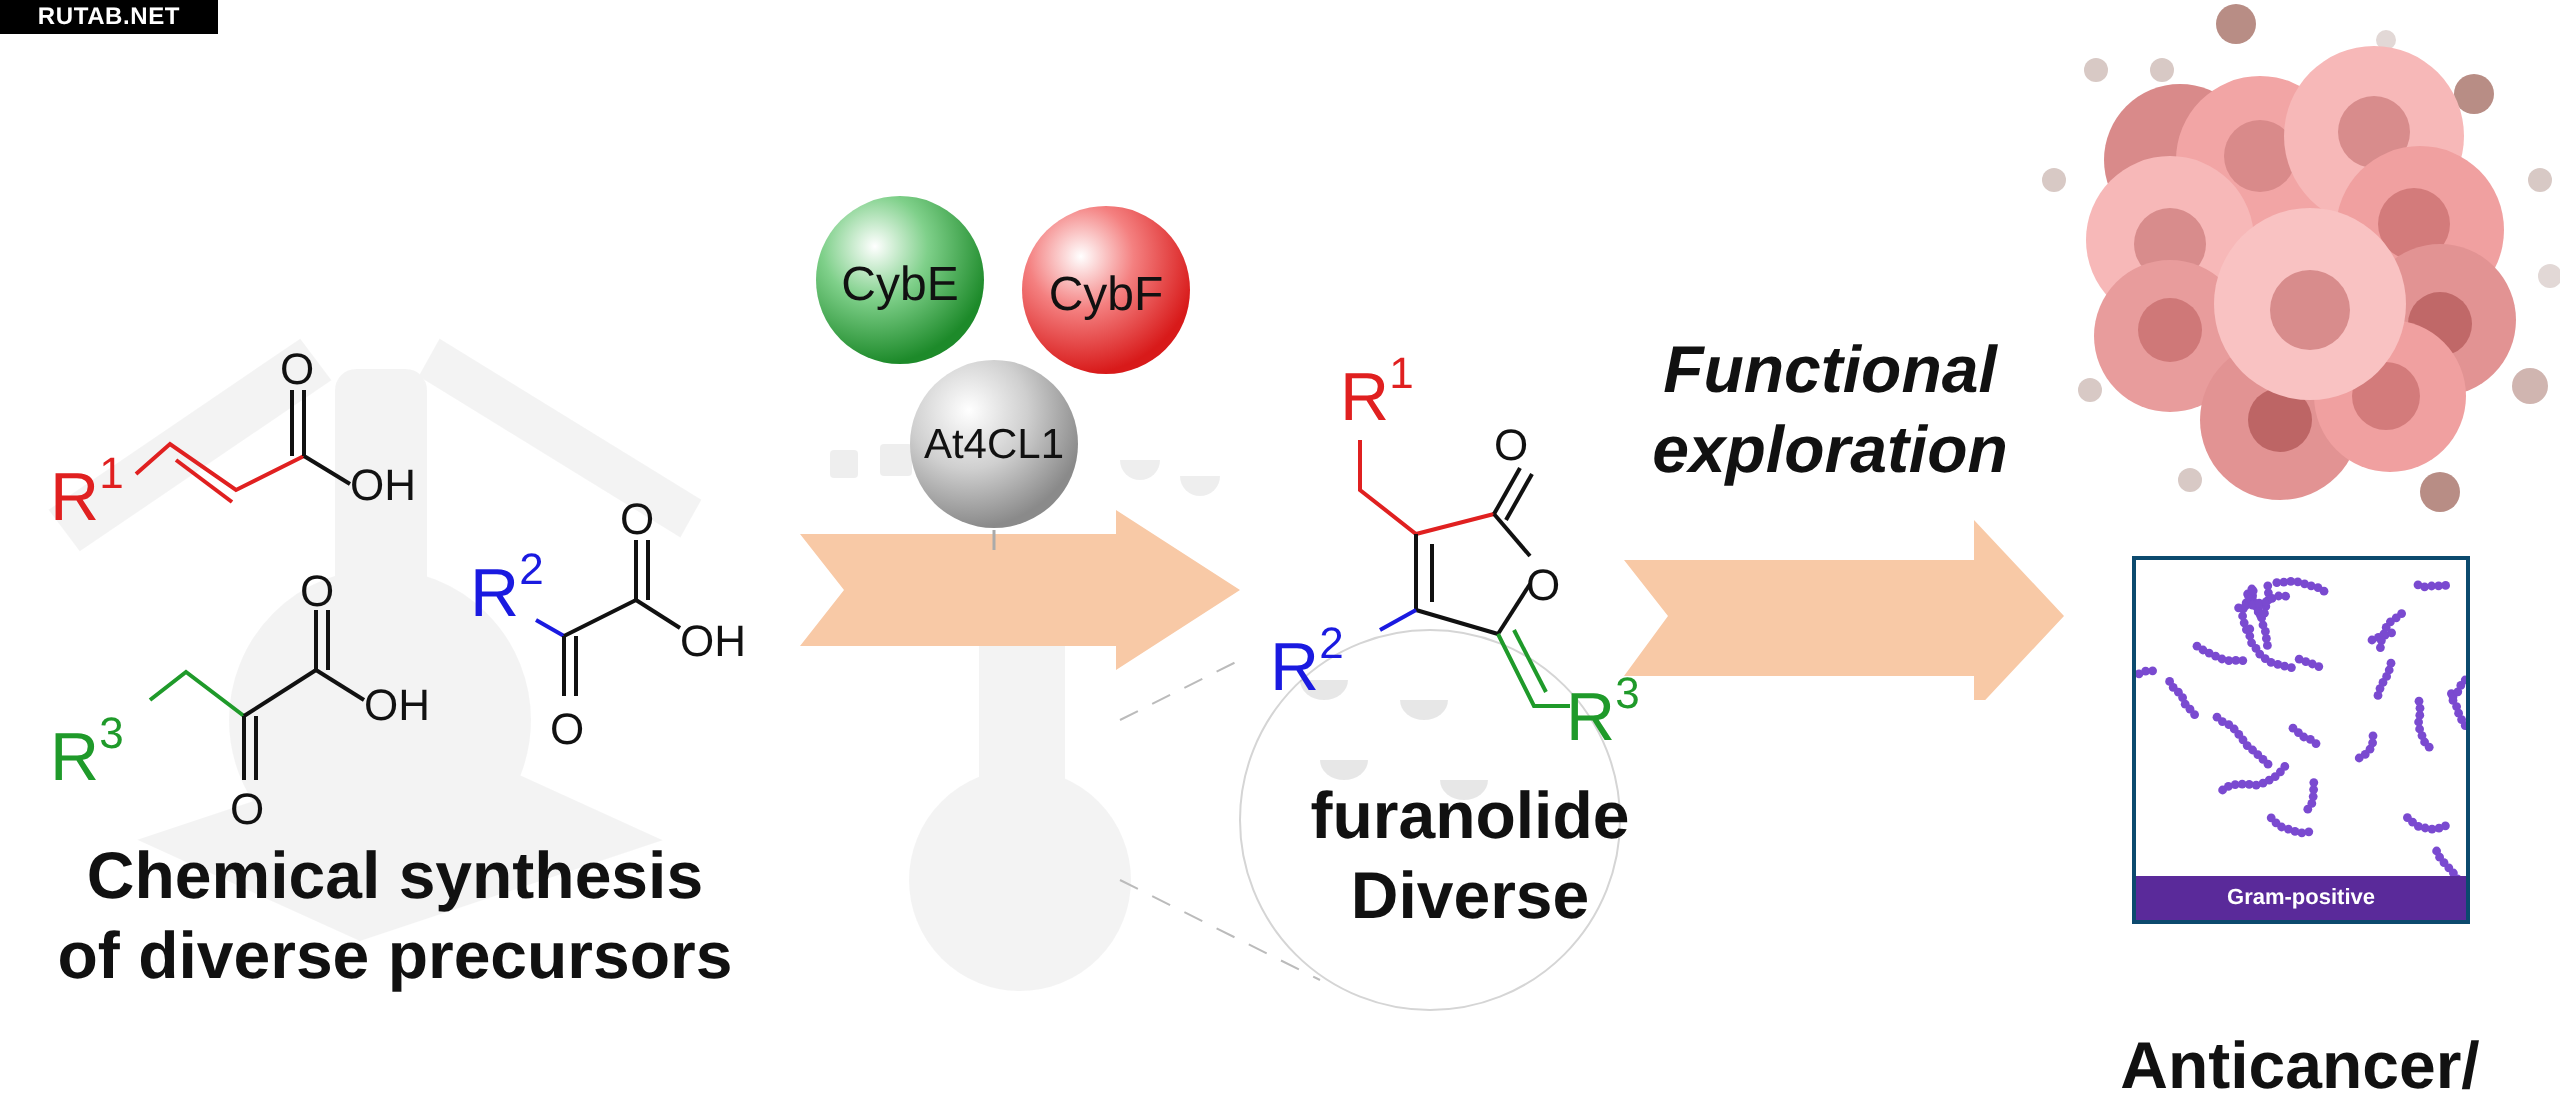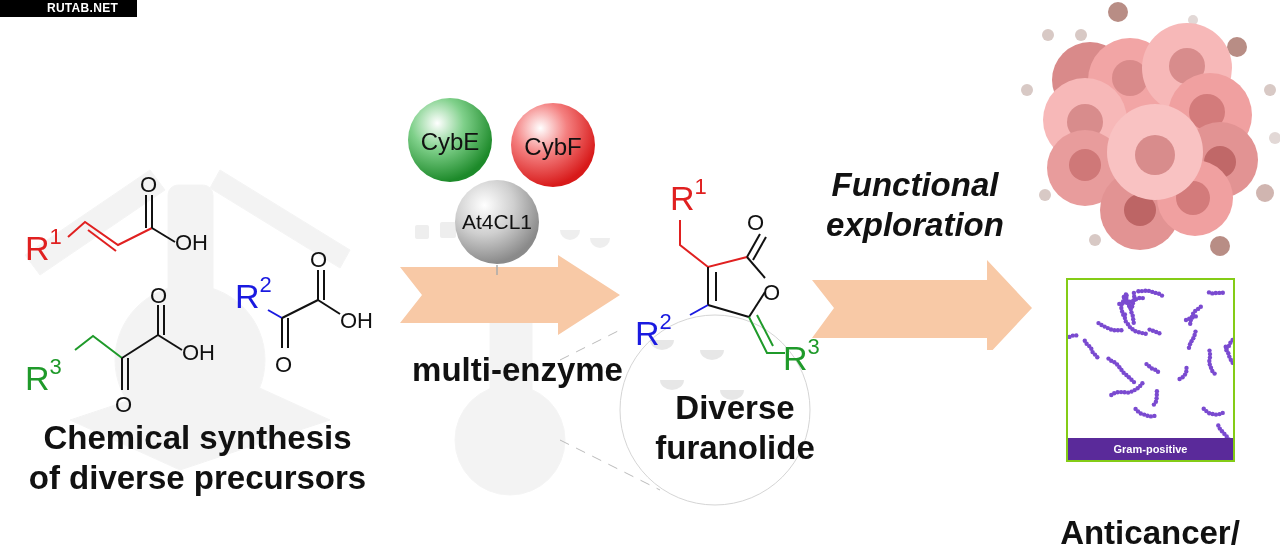--- a/index.html
+++ b/index.html
@@ -1,21 +1,21 @@
 <!DOCTYPE html>
 <html><head>
 <meta charset="utf-8">
 <style>
   html, body { margin: 0; padding: 0; background: #ffffff; }
   body { width: 1280px; height: 555px; position: relative; overflow: hidden;
          font-family: "Liberation Sans", sans-serif; }
   .abs { position: absolute; }
   .watermark { left: 0; top: 0; width: 109px; height: 17px; background: #000;
                color: #fff; font-weight: bold; font-size: 12px; line-height: 17px;
-               text-align: center; letter-spacing: 0.3px; padding-left: 28px; }
+               text-align: center; letter-spacing: 0.3px; }
   .label { font-weight: bold; color: #111; text-align: center; font-size: 33px; line-height: 40px; }
   svg text { font-family: "Liberation Sans", sans-serif; }
 </style>
 </head>
 <body>
 
 <div class="abs watermark">RUTAB.NET</div>
 
 <svg class="abs" style="left:0;top:0" width="1280" height="555">
   <g opacity="0.09" fill="#888" stroke="#888">
@@ -122,21 +122,20 @@
   <line x1="102" y1="170" x2="102" y2="195" stroke="#aaa" stroke-width="1.5"></line>
   <circle cx="55" cy="45" r="42" fill="url(#gE)"></circle>
   <circle cx="158" cy="50" r="42" fill="url(#gF)"></circle>
   <circle cx="102" cy="127" r="42" fill="url(#gA)"></circle>
   <text x="55" y="55" font-size="24" text-anchor="middle" fill="#111">CybE</text>
   <text x="158" y="60" font-size="24" text-anchor="middle" fill="#111">CybF</text>
   <text x="102" y="134" font-size="21" text-anchor="middle" fill="#111">At4CL1</text>
 </svg>
 
 <div class="abs label" style="left:395px;top:350px;width:245px;">
-  <div>multi-enzyme</div>
 </div>
 
 <svg class="abs" style="left:625;top:160" width="210" height="220">
   <text x="45" y="50" font-size="34" class="c-r1" fill="#e02020"><tspan>R</tspan><tspan dy="-16" font-size="22">1</tspan></text>
   <text x="10" y="185" font-size="34" class="c-r2" fill="#1a1ae0"><tspan>R</tspan><tspan dy="-16" font-size="22">2</tspan></text>
   <text x="158" y="210" font-size="34" class="c-r3" fill="#1f9a2a"><tspan>R</tspan><tspan dy="-16" font-size="22">3</tspan></text>
   <text x="122" y="70" font-size="22" fill="#111">O</text>
   <text x="138" y="140" font-size="22" fill="#111">O</text>
 
   <polyline class="s-r1" points="55,60 55,85 83,107 122,97" fill="none" stroke-width="2" stroke="#e02020"></polyline>
@@ -149,22 +148,22 @@
   <line x1="83" y1="107" x2="83" y2="145" stroke="#111" stroke-width="2"></line>
   <line x1="91" y1="112" x2="91" y2="141" stroke="#111" stroke-width="2"></line>
   <line x1="83" y1="145" x2="124" y2="157" stroke="#111" stroke-width="2"></line>
   <line class="s-r2" x1="83" y1="145" x2="65" y2="155" stroke-width="2" stroke="#1a1ae0"></line>
 
   <polyline class="s-r3" points="124,157 142,193 160,193" fill="none" stroke-width="2" stroke="#1f9a2a"></polyline>
   <line class="s-r3" x1="132" y1="155" x2="148" y2="186" stroke-width="2" stroke="#1f9a2a"></line>
 </svg>
 
 <div class="abs label" style="left:635px;top:388px;width:200px;">
+  <div>furanolide</div>
   <div>Diverse</div>
-  <div>furanolide</div>
 </div>
 
 <div class="abs label" style="left:800px;top:165px;width:230px;font-style:italic;">
   <div>Functional</div>
   <div>exploration</div>
 </div>
 
 <svg class="abs" style="left:1015;top:0" width="265" height="265">
   <g>
     <circle cx="103" cy="12" r="10" fill="#b88d85"></circle>
@@ -196,21 +195,21 @@
       <circle cx="70" cy="165" r="16" fill="#cf7878"></circle>
     <circle cx="125" cy="210" r="40" fill="#e29393"></circle>
       <circle cx="125" cy="210" r="16" fill="#bd6565"></circle>
     <circle cx="180" cy="198" r="38" fill="#f0a0a0"></circle>
       <circle cx="178" cy="198" r="17" fill="#d37b7b"></circle>
     <circle cx="140" cy="152" r="48" fill="#f9c2c2"></circle>
       <circle cx="140" cy="155" r="20" fill="#d88c8c"></circle>
   </g>
 </svg>
 
-<div class="abs" style="left:1066px;top:278px;width:165px;height:180px;border:2px solid #84cc16;background:#fff;overflow:hidden;">
+<div class="abs" style="left:1066px;top:278px;width:165px;height:180px;border:2px solid #0c4a6e;background:#fff;overflow:hidden;">
   <svg width="165" height="158" id="bacteria-svg">
       <circle cx="78.5" cy="84.1" r="2.2" fill="#7a4ad0"></circle>
       <circle cx="81.2" cy="86.3" r="2.2" fill="#7a4ad0"></circle>
       <circle cx="83.9" cy="88.5" r="2.2" fill="#7a4ad0"></circle>
       <circle cx="87.2" cy="89.7" r="2.2" fill="#7a4ad0"></circle>
       <circle cx="90.0" cy="91.8" r="2.2" fill="#7a4ad0"></circle>
       <circle cx="65.7" cy="42.7" r="2.2" fill="#7a4ad0"></circle>
       <circle cx="65.2" cy="39.2" r="2.2" fill="#7a4ad0"></circle>
       <circle cx="64.7" cy="35.7" r="2.2" fill="#7a4ad0"></circle>
       <circle cx="63.5" cy="32.5" r="2.2" fill="#7a4ad0"></circle>

